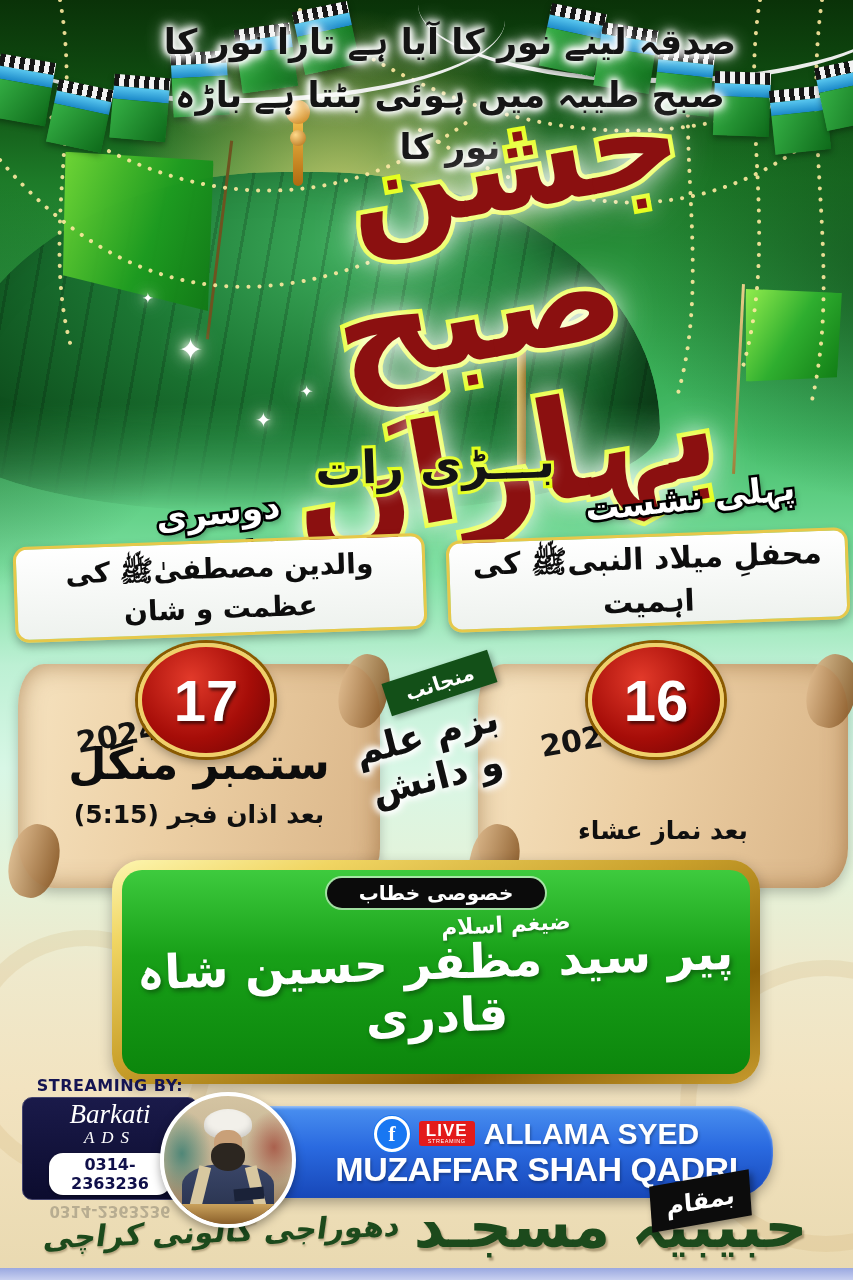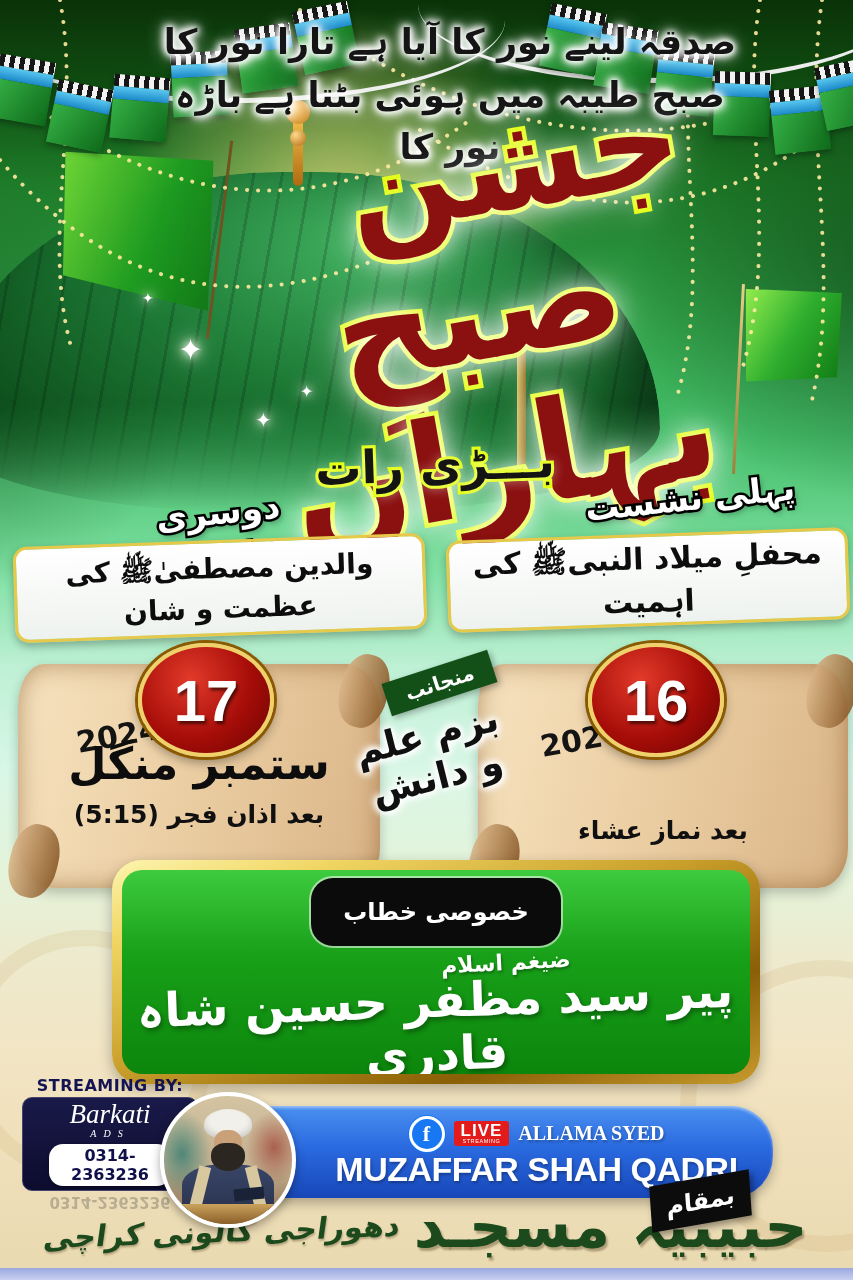--- a/index.html
+++ b/index.html
@@ -113,51 +113,51 @@
     font-weight:bold;font-size:37px;line-height:1.15;color:#101010;transform:rotate(-14deg);
     text-shadow:0 0 6px #fff,0 0 10px #fff,2px 2px 8px #fff,-2px -2px 8px #fff;}
   
   .speech-outer{position:absolute;left:112px;top:860px;width:648px;height:224px;z-index:7;
     border-radius:30px;padding:10px;box-sizing:border-box;
     background:linear-gradient(160deg,#fdf6b0 0%,#f0d562 18%,#caa12c 45%,#8a5f06 75%,#c79b2e 100%);
     box-shadow:0 5px 14px rgba(0,0,0,.28);}
   .speech-inner{width:100%;height:100%;border-radius:20px;position:relative;overflow:hidden;
     background:linear-gradient(180deg,#3ecb3e 0%,#18a018 42%,#0c860c 100%);
     display:flex;flex-direction:column;align-items:center;}
-  .speech-pill{margin-top:8px;background:#0b0b0b;color:#fff;font-weight:bold;font-size:24px;
-    padding:20px 32px;border-radius:22px;direction:rtl;box-shadow:0 0 0 2px rgba(255,255,255,.55);}
+  .speech-pill{margin-top:8px;background:#0b0b0b;color:#fff;font-weight:bold;font-size:20px;
+    padding:3px 32px;border-radius:22px;direction:rtl;box-shadow:0 0 0 2px rgba(255,255,255,.55);}
   .speech-hon{margin-top:4px;color:#fff;font-weight:bold;font-size:22px;direction:rtl;
     transform:translateX(70px) rotate(-3deg);text-shadow:1px 2px 3px rgba(0,0,0,.35);}
   .speech-name{margin-top:0;color:#fff;font-weight:bold;font-size:47px;line-height:1.12;
     direction:rtl;text-align:center;transform:rotate(-2deg);
     text-shadow:2px 3px 5px rgba(0,0,0,.35);}
   
   .designer{position:absolute;left:22px;top:1076px;width:176px;z-index:9;text-align:center;}
   .des-head{color:#141452;font-weight:bold;font-size:16px;letter-spacing:.5px;}
   .des-card{background:linear-gradient(180deg,#1a1a4a,#0c0c2e);border:1px solid #44446e;
     border-radius:10px;padding:2px 20px 4px;margin-top:2px;}
   .des-name{color:#fff;font-family:"Liberation Serif",serif;font-style:italic;font-size:27px;line-height:1.05;}
-  .des-sub{color:#fff;font-family:"Liberation Serif",serif;font-style:italic;font-size:10px;letter-spacing:7px;}
+  .des-sub{color:#fff;font-family:"Liberation Serif",serif;font-style:italic;font-size:17px;letter-spacing:7px;}
   .des-phone{background:#fff;border-radius:14px;margin:5px 6px 0;color:#10104a;font-weight:bold;
     font-size:16px;padding:2px 2px;box-shadow:0 1px 3px rgba(0,0,0,.4);}
   .des-reflect{transform:scaleY(-1);opacity:.28;color:#333;font-weight:bold;font-size:15px;margin-top:2px;}
   
   .live-bar{position:absolute;left:228px;top:1106px;width:545px;height:92px;z-index:8;
     border-radius:28px 42px 42px 28px;
     background:linear-gradient(180deg,#4a90f0 0%,#2a6ae0 45%,#1747b8 100%);
     box-shadow:0 5px 12px rgba(0,0,0,.28), inset 0 2px 3px rgba(255,255,255,.45);
     display:flex;flex-direction:column;justify-content:center;box-sizing:border-box;padding-left:72px;}
   .lb-row1{display:flex;align-items:center;justify-content:center;gap:9px;}
   .fb-circle{width:30px;height:30px;border-radius:50%;background:#1877f2;border:3px solid #fff;
     box-shadow:0 0 0 1px #1877f2;display:flex;align-items:center;justify-content:center;
     color:#fff;font-weight:bold;font-size:22px;font-family:"Liberation Serif",serif;line-height:1;}
   .live-badge{background:#e31b1b;color:#fff;border-radius:3px;padding:1px 7px 2px;text-align:center;line-height:1;}
   .live-badge .lv{font-weight:bold;font-size:17px;letter-spacing:1px;font-family:"Liberation Sans",sans-serif;}
   .live-badge .st{font-size:5.5px;letter-spacing:.6px;font-family:"Liberation Sans",sans-serif;}
-  .lb-name1{color:#fff;font-weight:bold;font-size:20px;font-family:Liberation Serif, serif;
+  .lb-name1{color:#fff;font-weight:bold;font-size:30px;font-family:Liberation Sans, sans-serif;
     text-shadow:1px 2px 3px rgba(0,0,0,.3);}
   .lb-name2{color:#fff;font-weight:bold;font-size:34px;text-align:center;margin-top:-2px;
     font-family:"Liberation Sans",sans-serif;text-shadow:1px 2px 3px rgba(0,0,0,.3);letter-spacing:-.5px;}
   .photo{position:absolute;left:160px;top:1092px;width:128px;height:128px;border-radius:50%;
     border:4px solid #fff;overflow:hidden;z-index:10;box-shadow:0 4px 10px rgba(0,0,0,.35);
     background:
       radial-gradient(42px 62px at 14% 45%, rgba(40,120,110,.75), transparent 70%),
       radial-gradient(40px 52px at 86% 40%, rgba(150,40,30,.6), transparent 70%),
       linear-gradient(180deg,#d4c4a2 0%,#c2b090 55%,#8a6a4a 100%);}
   .ph-turban{position:absolute;left:40px;top:13px;width:48px;height:30px;background:#f2f0ea;

